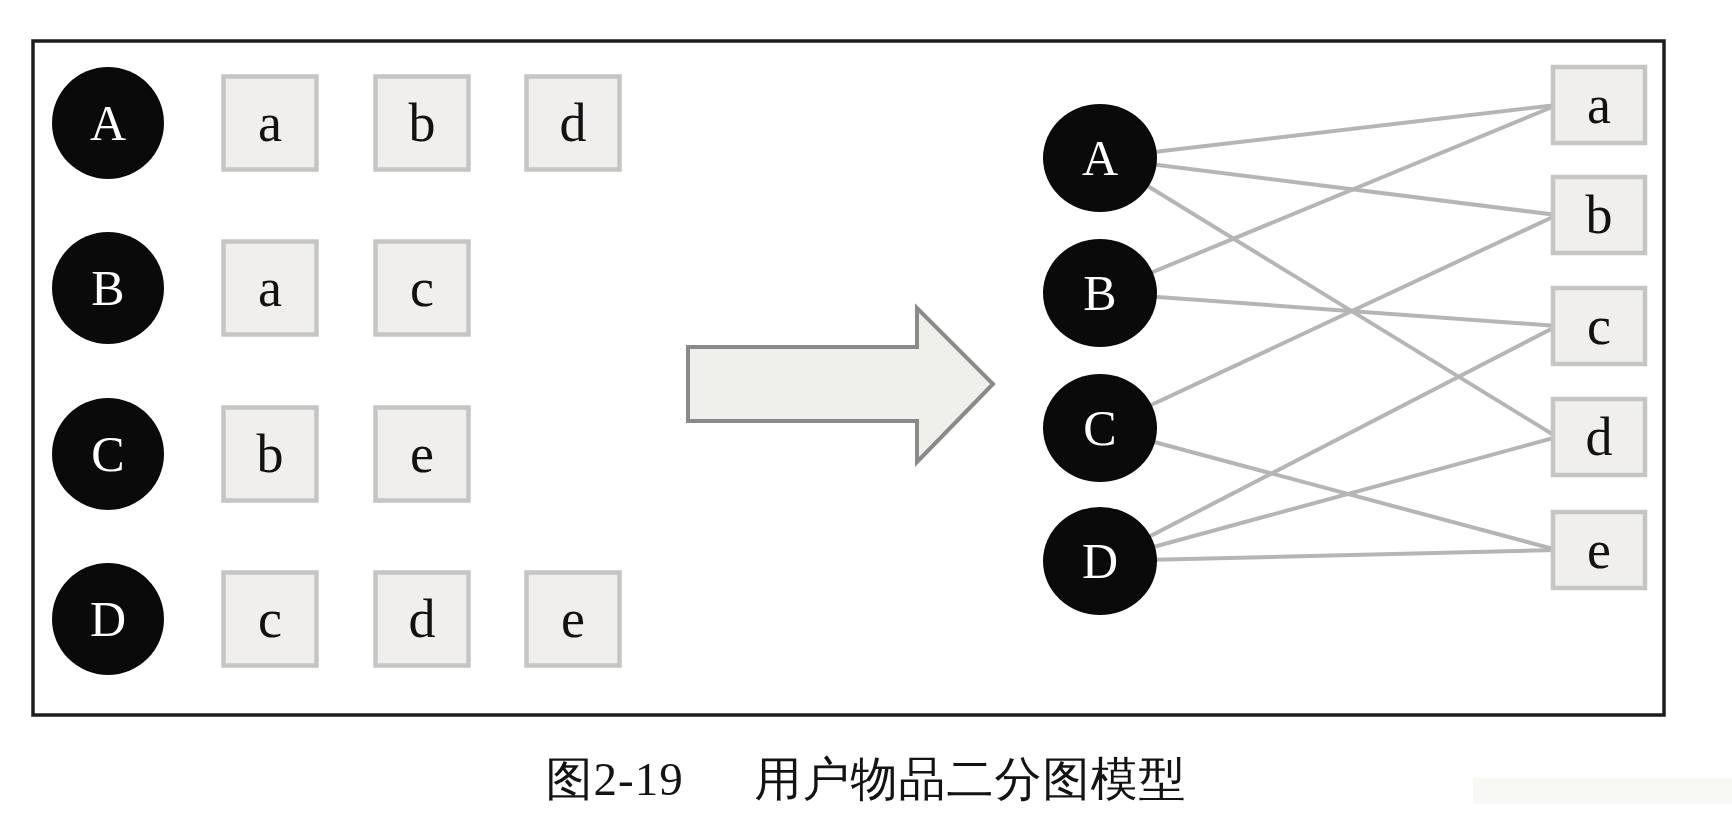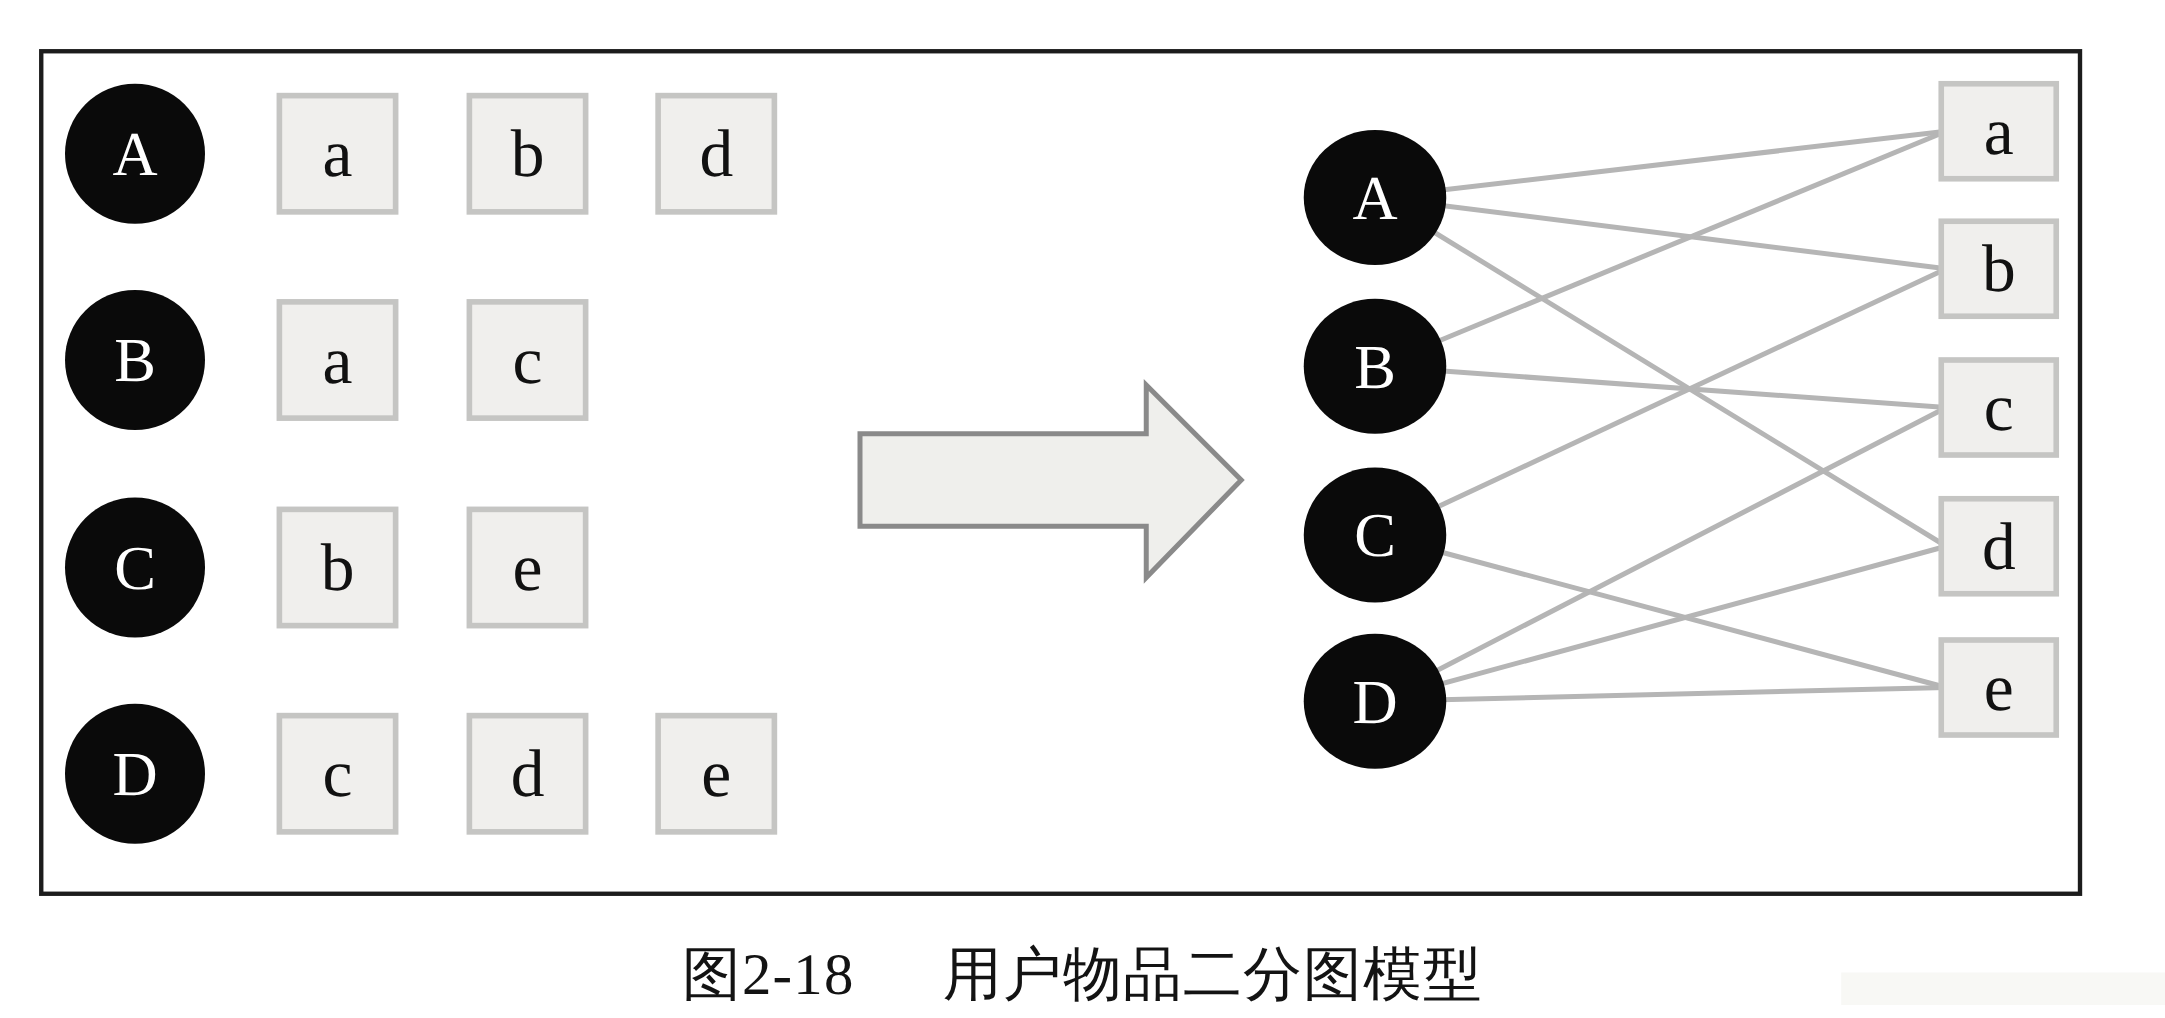--- a/index.html
+++ b/index.html
@@ -80,19 +80,19 @@
       <text x="1599" y="233" fill="#111111" font-size="54" text-anchor="middle" font-family="&quot;Liberation Serif&quot;,&quot;DejaVu Serif&quot;,serif">b</text>
       <rect x="1553" y="288" width="92" height="76" fill="#f0efed" stroke="#c5c5c3" stroke-width="4.5"></rect>
       <text x="1599" y="344" fill="#111111" font-size="54" text-anchor="middle" font-family="&quot;Liberation Serif&quot;,&quot;DejaVu Serif&quot;,serif">c</text>
       <rect x="1553" y="399" width="92" height="76" fill="#f0efed" stroke="#c5c5c3" stroke-width="4.5"></rect>
       <text x="1599" y="455" fill="#111111" font-size="54" text-anchor="middle" font-family="&quot;Liberation Serif&quot;,&quot;DejaVu Serif&quot;,serif">d</text>
       <rect x="1553" y="512" width="92" height="76" fill="#f0efed" stroke="#c5c5c3" stroke-width="4.5"></rect>
       <text x="1599" y="568" fill="#111111" font-size="54" text-anchor="middle" font-family="&quot;Liberation Serif&quot;,&quot;DejaVu Serif&quot;,serif">e</text>
     </svg>
 
   <div class="caption">
-    <span class="cap-label">图2-18</span>
+    <span class="cap-label">图2-19</span>
     <span class="cap-title">用户物品二分图模型</span>
   </div>
 
   <div class="artifact"></div>
 
 </div>
 
 </body></html>

